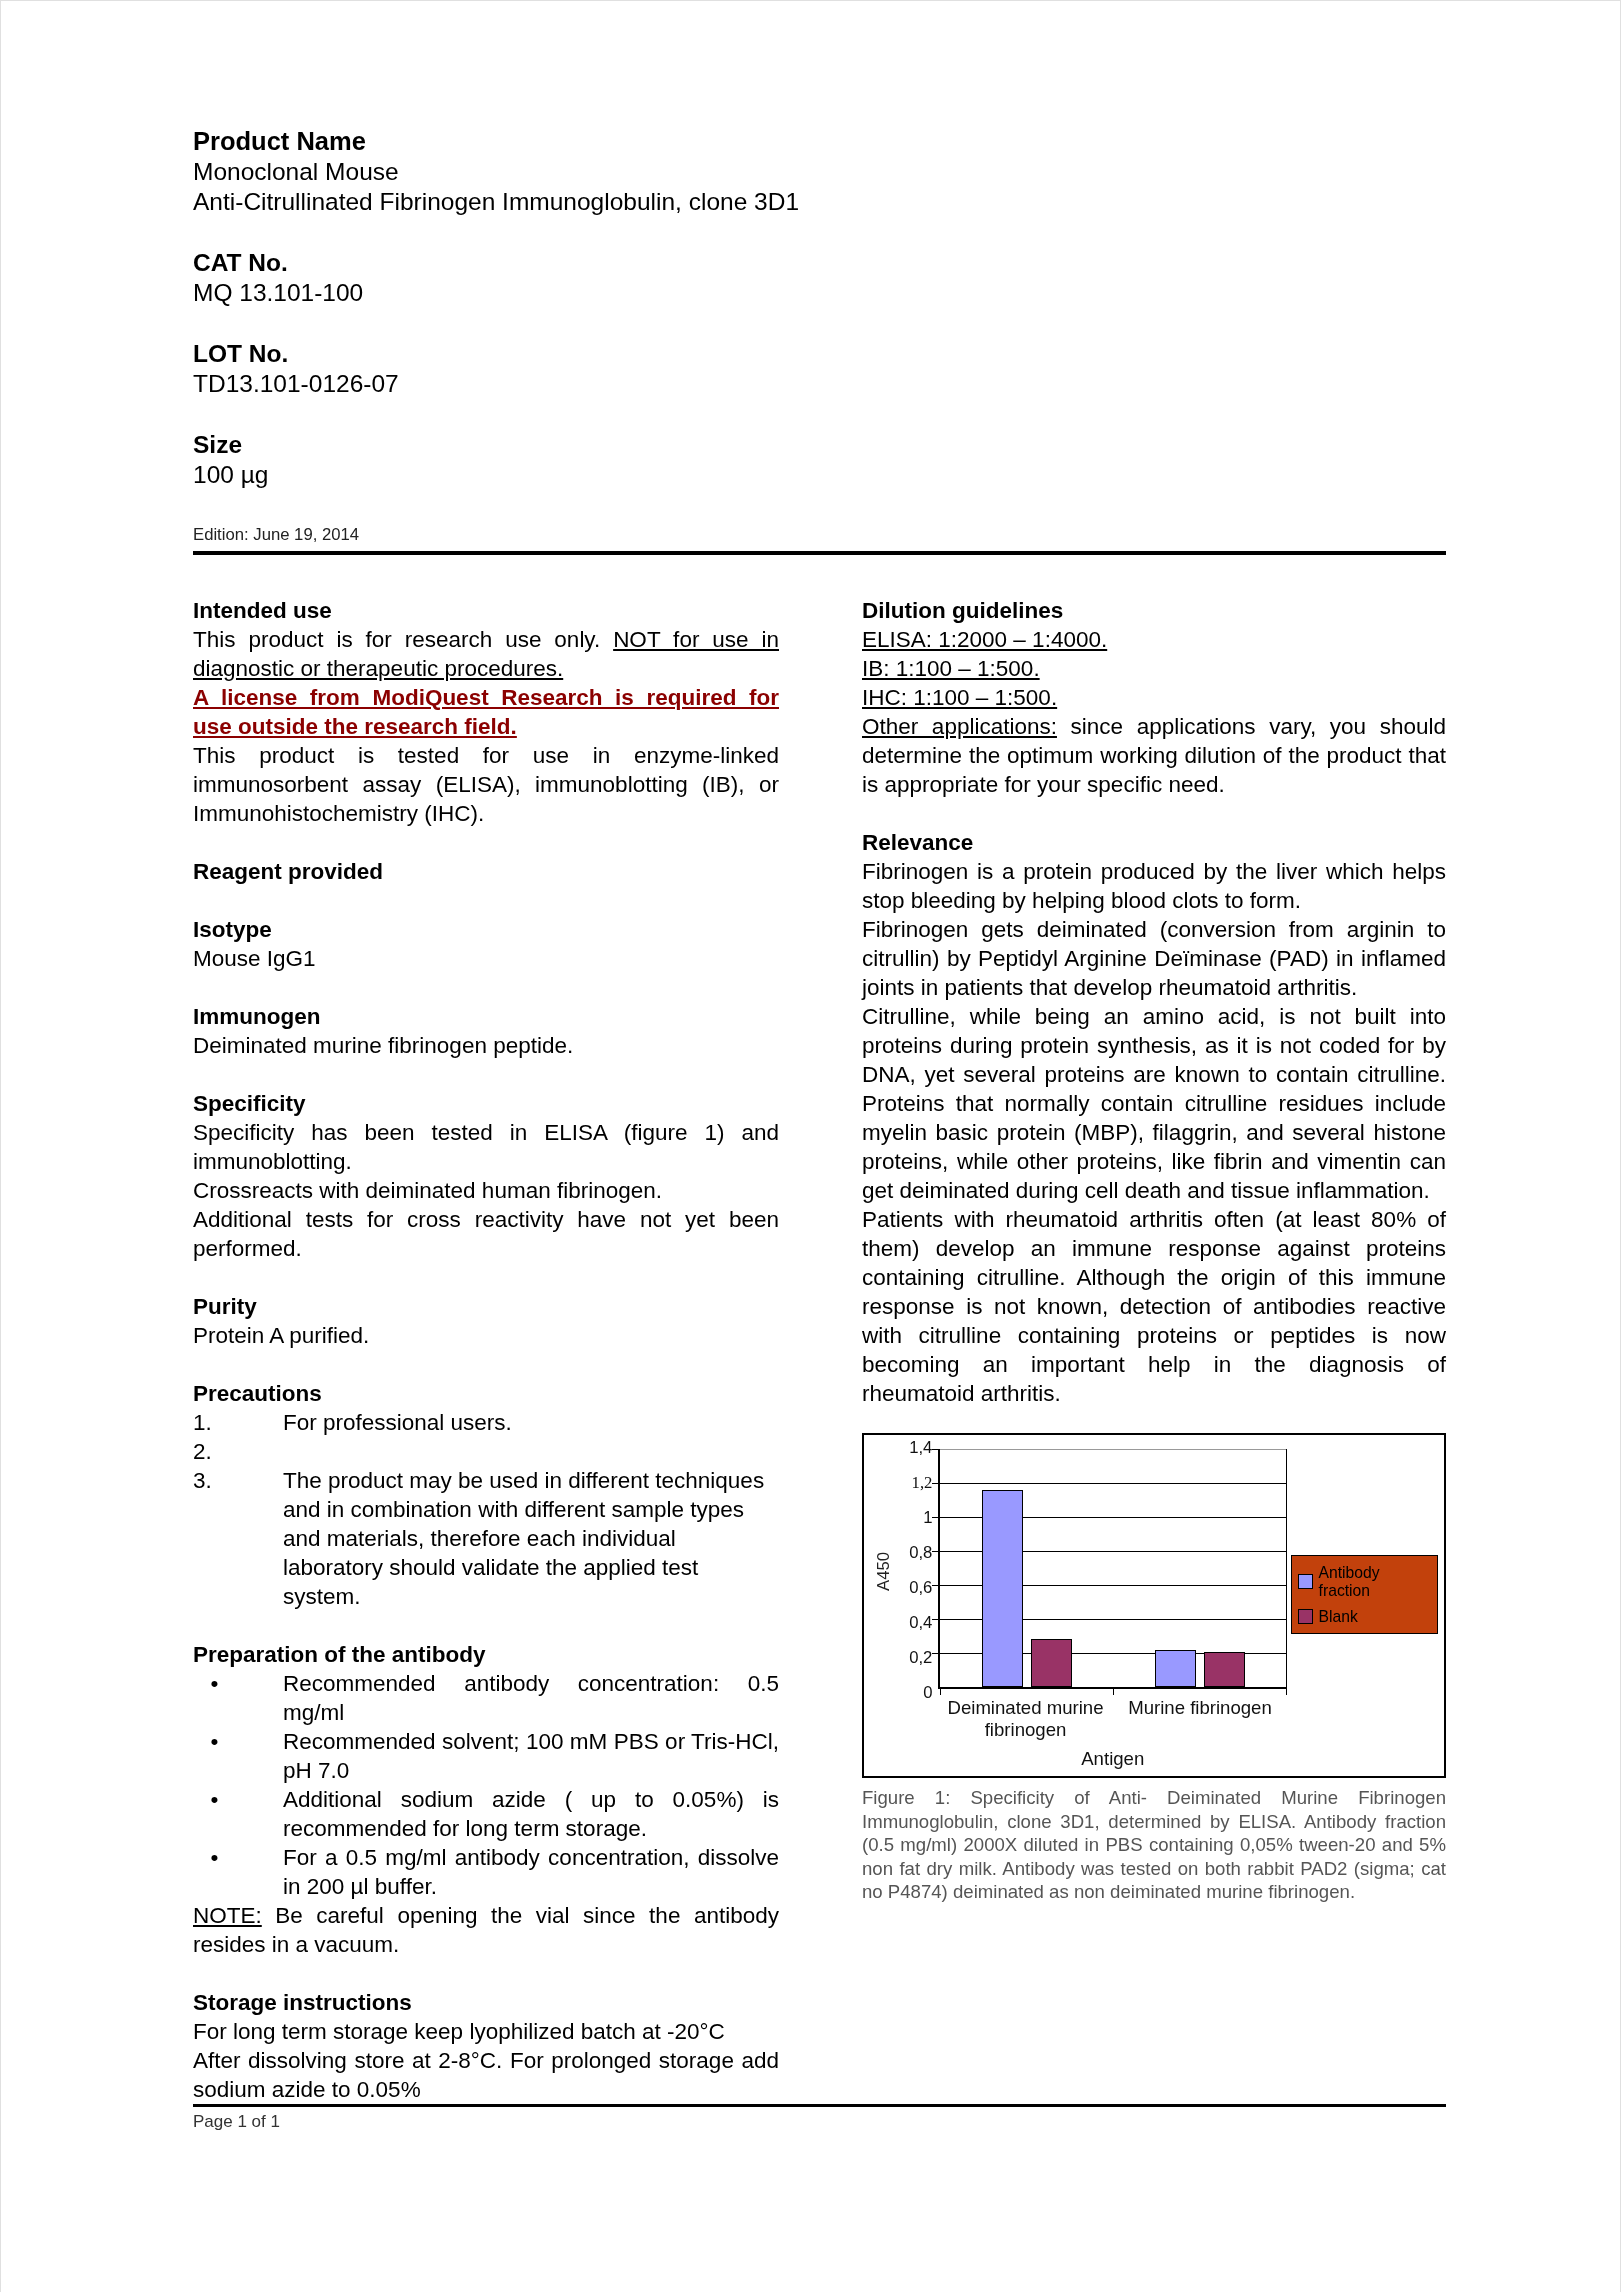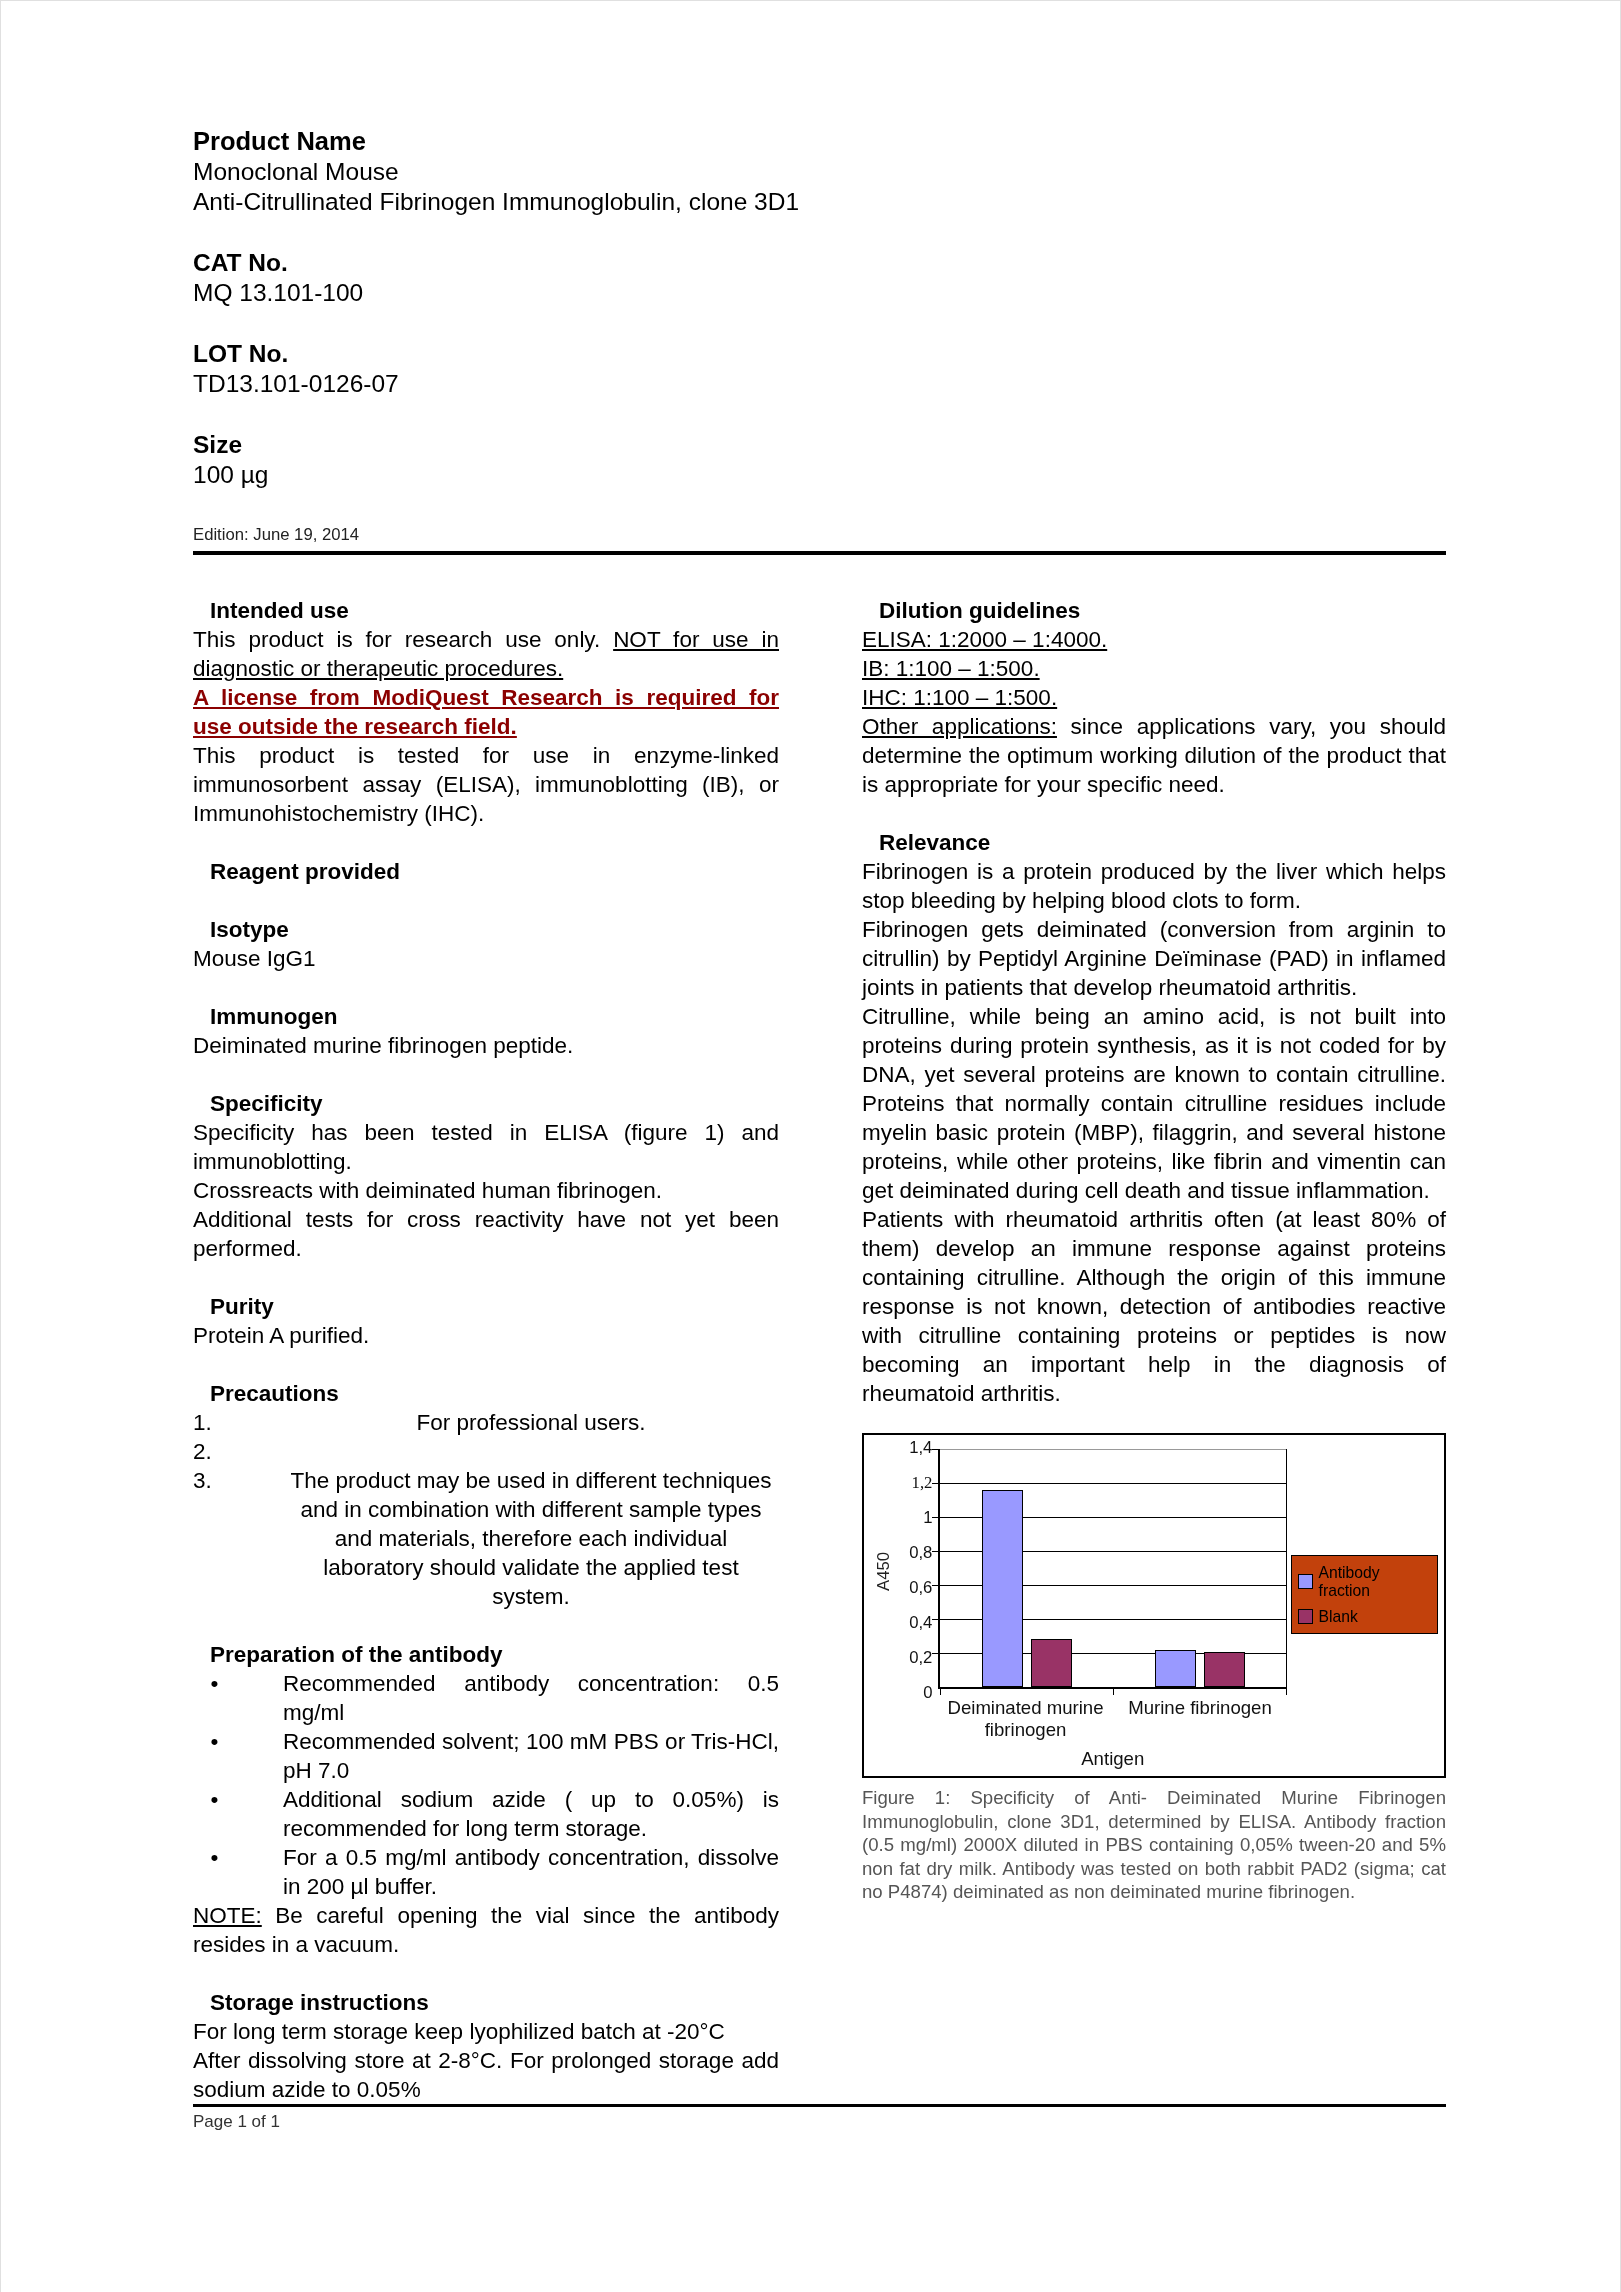--- a/index.html
+++ b/index.html
@@ -14,32 +14,32 @@
   
   .hdr h1 { font-size:25.5px; font-weight:bold; line-height:31px; }
   .hdr p  { font-size:24.5px; line-height:30px; }
   .hdr h2 { font-size:24.5px; font-weight:bold; line-height:30px; margin-top:31px; }
   .edition { font-size:16.7px; color:#222; margin-top:35px; }
   .hdr-rule { height:3.9px; background:#000; margin-top:5.9px; }
   
   .columns { display:flex; justify-content:space-between; margin-top:41px; }
   .col-left  { width:586px; }
   .col-right { width:584px; }
-  h3 { font-size:22.5px; font-weight:bold; line-height:29px; margin-top:29px;margin-left:17px; }
+  h3 { font-size:22.5px; font-weight:bold; line-height:29px; margin-top:29px; }
   .col-left h3:first-child, .col-right h3:first-child { margin-top:0; }
   .body-p { font-size:22.5px; line-height:29px; text-align:justify; }
   .body-p.no-just { text-align:left; }
   .u { text-decoration:underline; }
   .license { color:#8B0000; font-weight:bold; text-decoration:underline; }
   
   .num-item, .bul-item { display:flex; font-size:22.5px; line-height:29px; }
   .num-item .num { width:90px; flex:none; }
   .bul-item .bullet { width:90px; flex:none; padding-left:17.6px; }
   .bul-item .bullet::before { content:"\2022"; font-size:22.5px; }
-  .num-item .txt { flex:1; text-align:center; }
+  .num-item .txt { flex:1; text-align:left; }
   .bul-item .txt { flex:1; text-align:justify; }
   
   .chart-box {
     margin-top:25.5px; width:584px; height:345px;
     border:2.9px solid #000; background:#fff;
     display:flex; padding:13.7px 5.9px 5.9px 7.8px;
   }
   .y-axis-label {
     writing-mode:vertical-rl; transform:rotate(180deg);
     font-size:16.7px; color:#222; width:23.5px;

